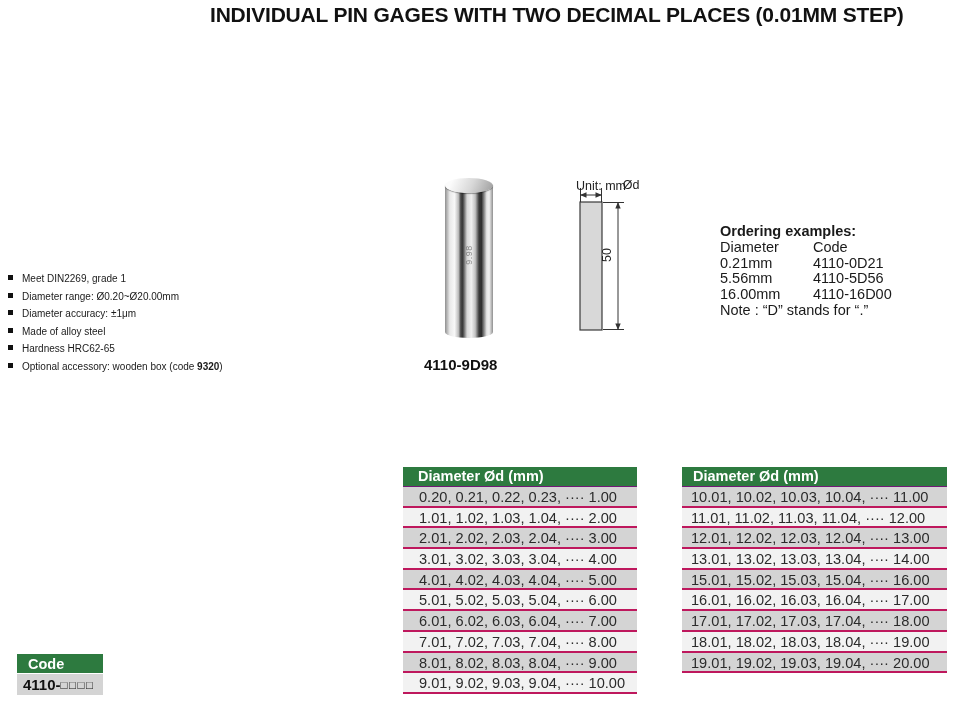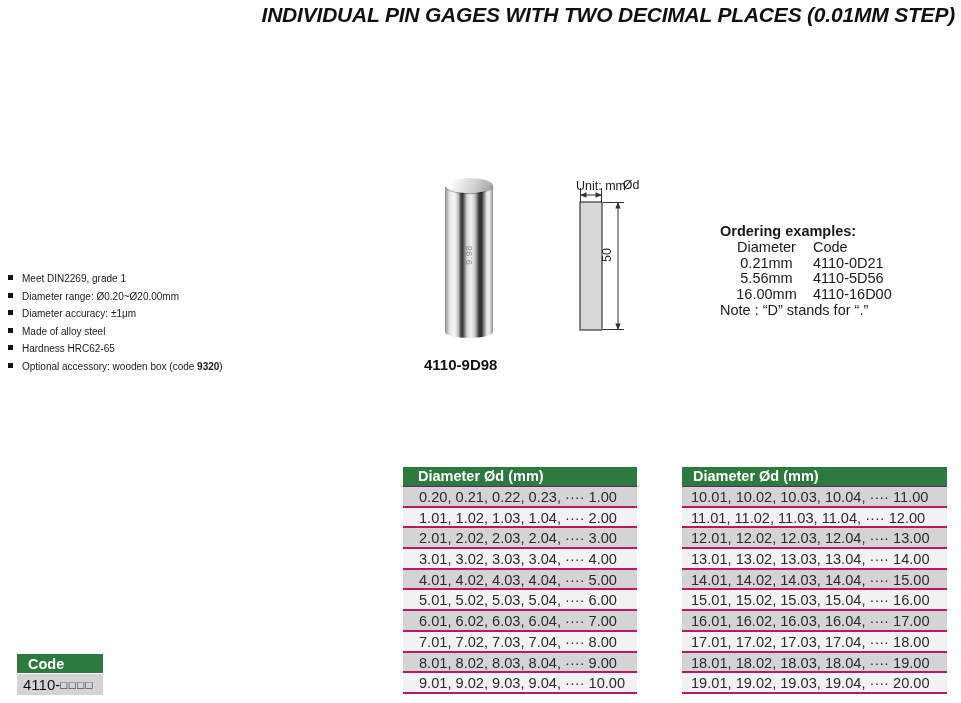--- a/index.html
+++ b/index.html
@@ -4,21 +4,21 @@
 <style>
   html,body { margin:0; padding:0; background:#fff; }
   .page {
     position:relative; width:961px; height:703px; background:#ffffff;
     font-family:"Liberation Sans", sans-serif; color:#1a1a1a; overflow:hidden;
   }
   
   .title {
     position:absolute; left:210px; top:3px; width:745px;
     font-size:21px; font-weight:bold; letter-spacing:-0.2px;
-    text-align:right; color:#111; white-space:nowrap;font-style:italic;
+    text-align:left; color:#111; white-space:nowrap;
   }
   
   .features { position:absolute; left:8px; top:270px; }
   .feat { font-size:10px; line-height:17.6px; white-space:nowrap; color:#1a1a1a; }
   .bullet {
     display:inline-block; width:5px; height:5px; background:#111;
     margin-right:9px; margin-bottom:2px;
   }
   
   .pin { position:absolute; left:445px; top:178px; width:48px; height:160px; }
@@ -51,21 +51,21 @@
   .dia-label  { position:absolute; left:579px; top:178px; width:24px; text-align:center; font-size:12.5px; color:#222;margin-left:40px; }
   .len-label  {
     position:absolute; left:594px; top:248px; width:26px; height:14px;
     font-size:12.5px; color:#222; text-align:center;
     transform:rotate(-90deg);
   }
   
   .ordering { position:absolute; left:720px; top:224px; font-size:14.5px; line-height:15.8px; color:#1a1a1a; }
   .ord-title { font-weight:bold; white-space:nowrap; }
   .ord-row { display:flex; white-space:nowrap; }
-  .ord-d { width:93px;text-align:center; }
+  .ord-d { width:93px; }
   .ord-note { white-space:nowrap; }
   
   .ptable { position:absolute; top:467px; }
   .ptable-left  { left:403px; width:234px; }
   .ptable-right { left:682px; width:265px; }
   .thead {
     height:20px; box-sizing:border-box; background:#2d7a3f; color:#fff;
     font-weight:bold; font-size:14.5px; line-height:17px; padding:1px 0 0 15px;
     border-bottom:1px solid #701a75; white-space:nowrap;
   }
@@ -81,21 +81,21 @@
   .code-block { position:absolute; left:17px; top:654px; width:86px; }
   .code-head {
     height:20px; box-sizing:border-box; background:#2d7a3f; color:#fff;
     font-weight:bold; font-size:14.5px; line-height:18px; padding:1px 0 0 11px;
     border-bottom:1px solid #fff;
   }
   .code-value {
     height:21px; box-sizing:border-box; background:#d4d4d4; color:#111;
     font-size:15px; line-height:19px; padding:1px 0 0 6px; white-space:nowrap;
   }
-  .code-prefix { font-weight:normal; }
+  .code-prefix { font-weight:bold; }
   .code-boxes { font-size:11.5px; letter-spacing:1.5px; position:relative; top:-1px; }
 </style>
 </head>
 <body>
 
 <div class="page">
 
   <div class="title">INDIVIDUAL PIN GAGES WITH TWO DECIMAL PLACES (0.01MM STEP)</div>
 
   <div class="features">
@@ -208,21 +208,20 @@
     <div class="tbody">
 
         <div class="trow">10.01, 10.02, 10.03, 10.04, ···· 11.00</div>
 
         <div class="trow">11.01, 11.02, 11.03, 11.04, ···· 12.00</div>
 
         <div class="trow">12.01, 12.02, 12.03, 12.04, ···· 13.00</div>
 
         <div class="trow">13.01, 13.02, 13.03, 13.04, ···· 14.00</div>
 
-        <div class="trow">14.01, 14.02, 14.03, 14.04, ···· 15.00</div>
 
         <div class="trow">15.01, 15.02, 15.03, 15.04, ···· 16.00</div>
 
         <div class="trow">16.01, 16.02, 16.03, 16.04, ···· 17.00</div>
 
         <div class="trow">17.01, 17.02, 17.03, 17.04, ···· 18.00</div>
 
         <div class="trow">18.01, 18.02, 18.03, 18.04, ···· 19.00</div>
 
         <div class="trow">19.01, 19.02, 19.03, 19.04, ···· 20.00</div>

